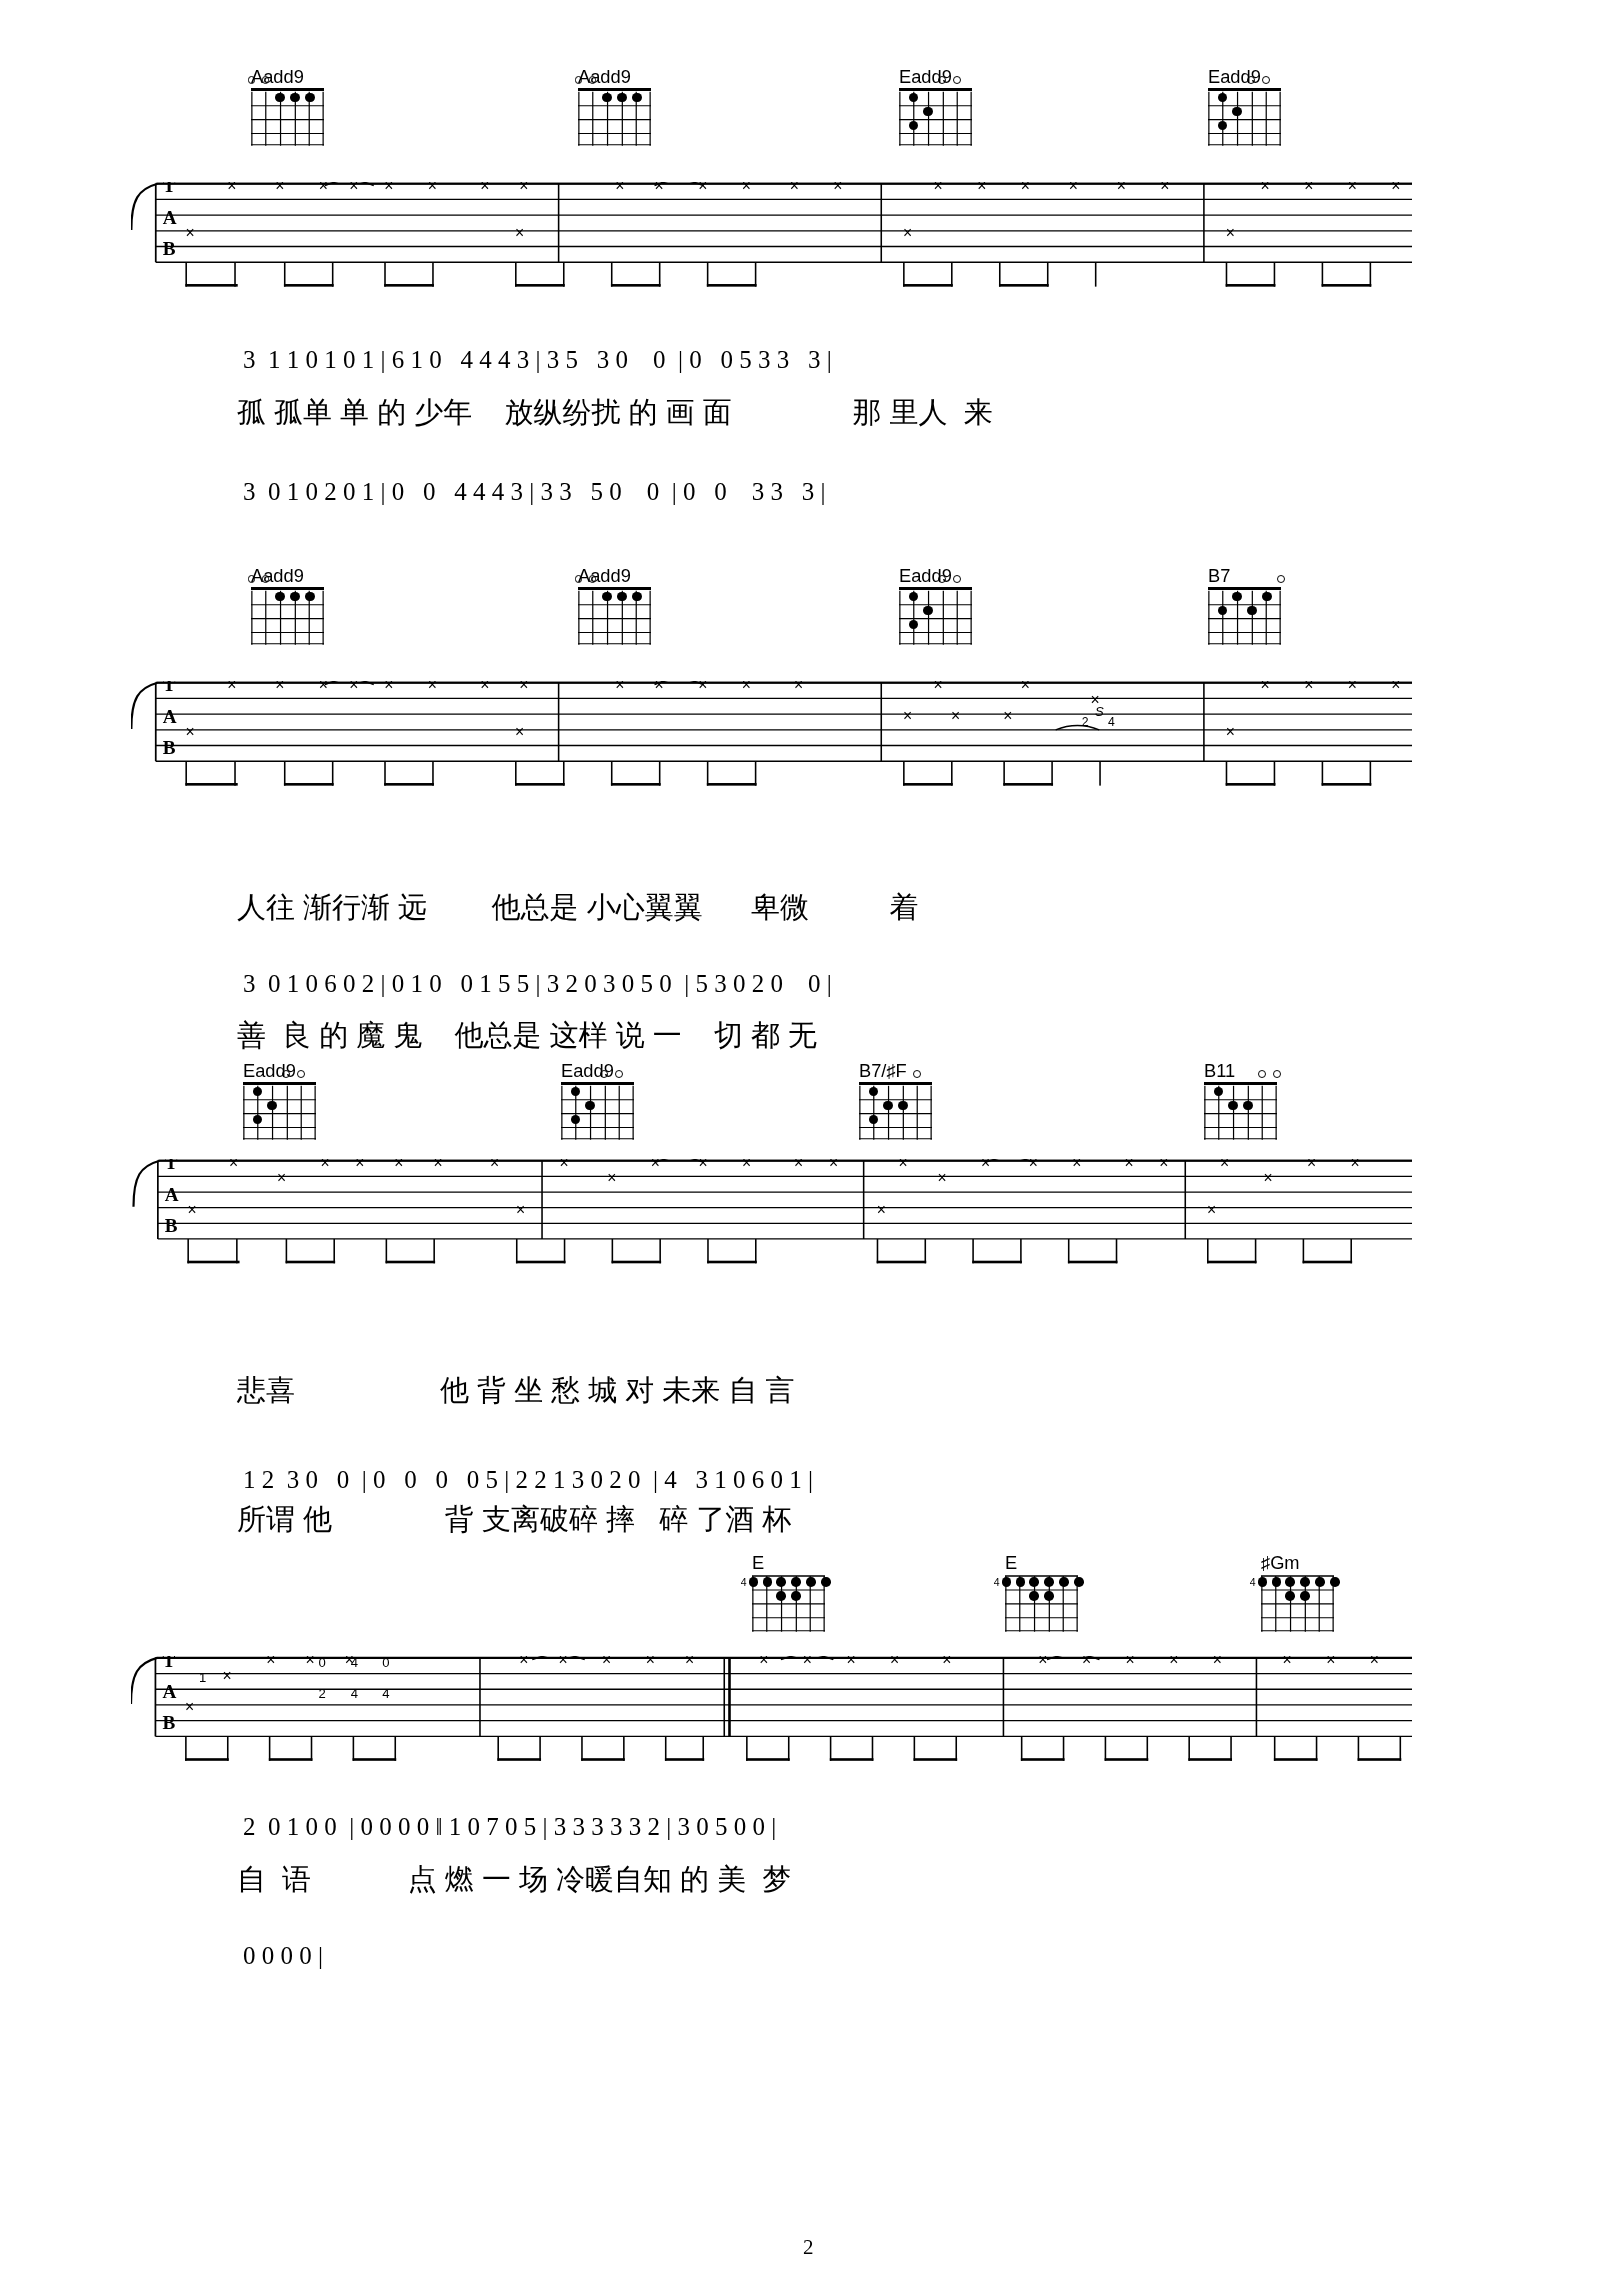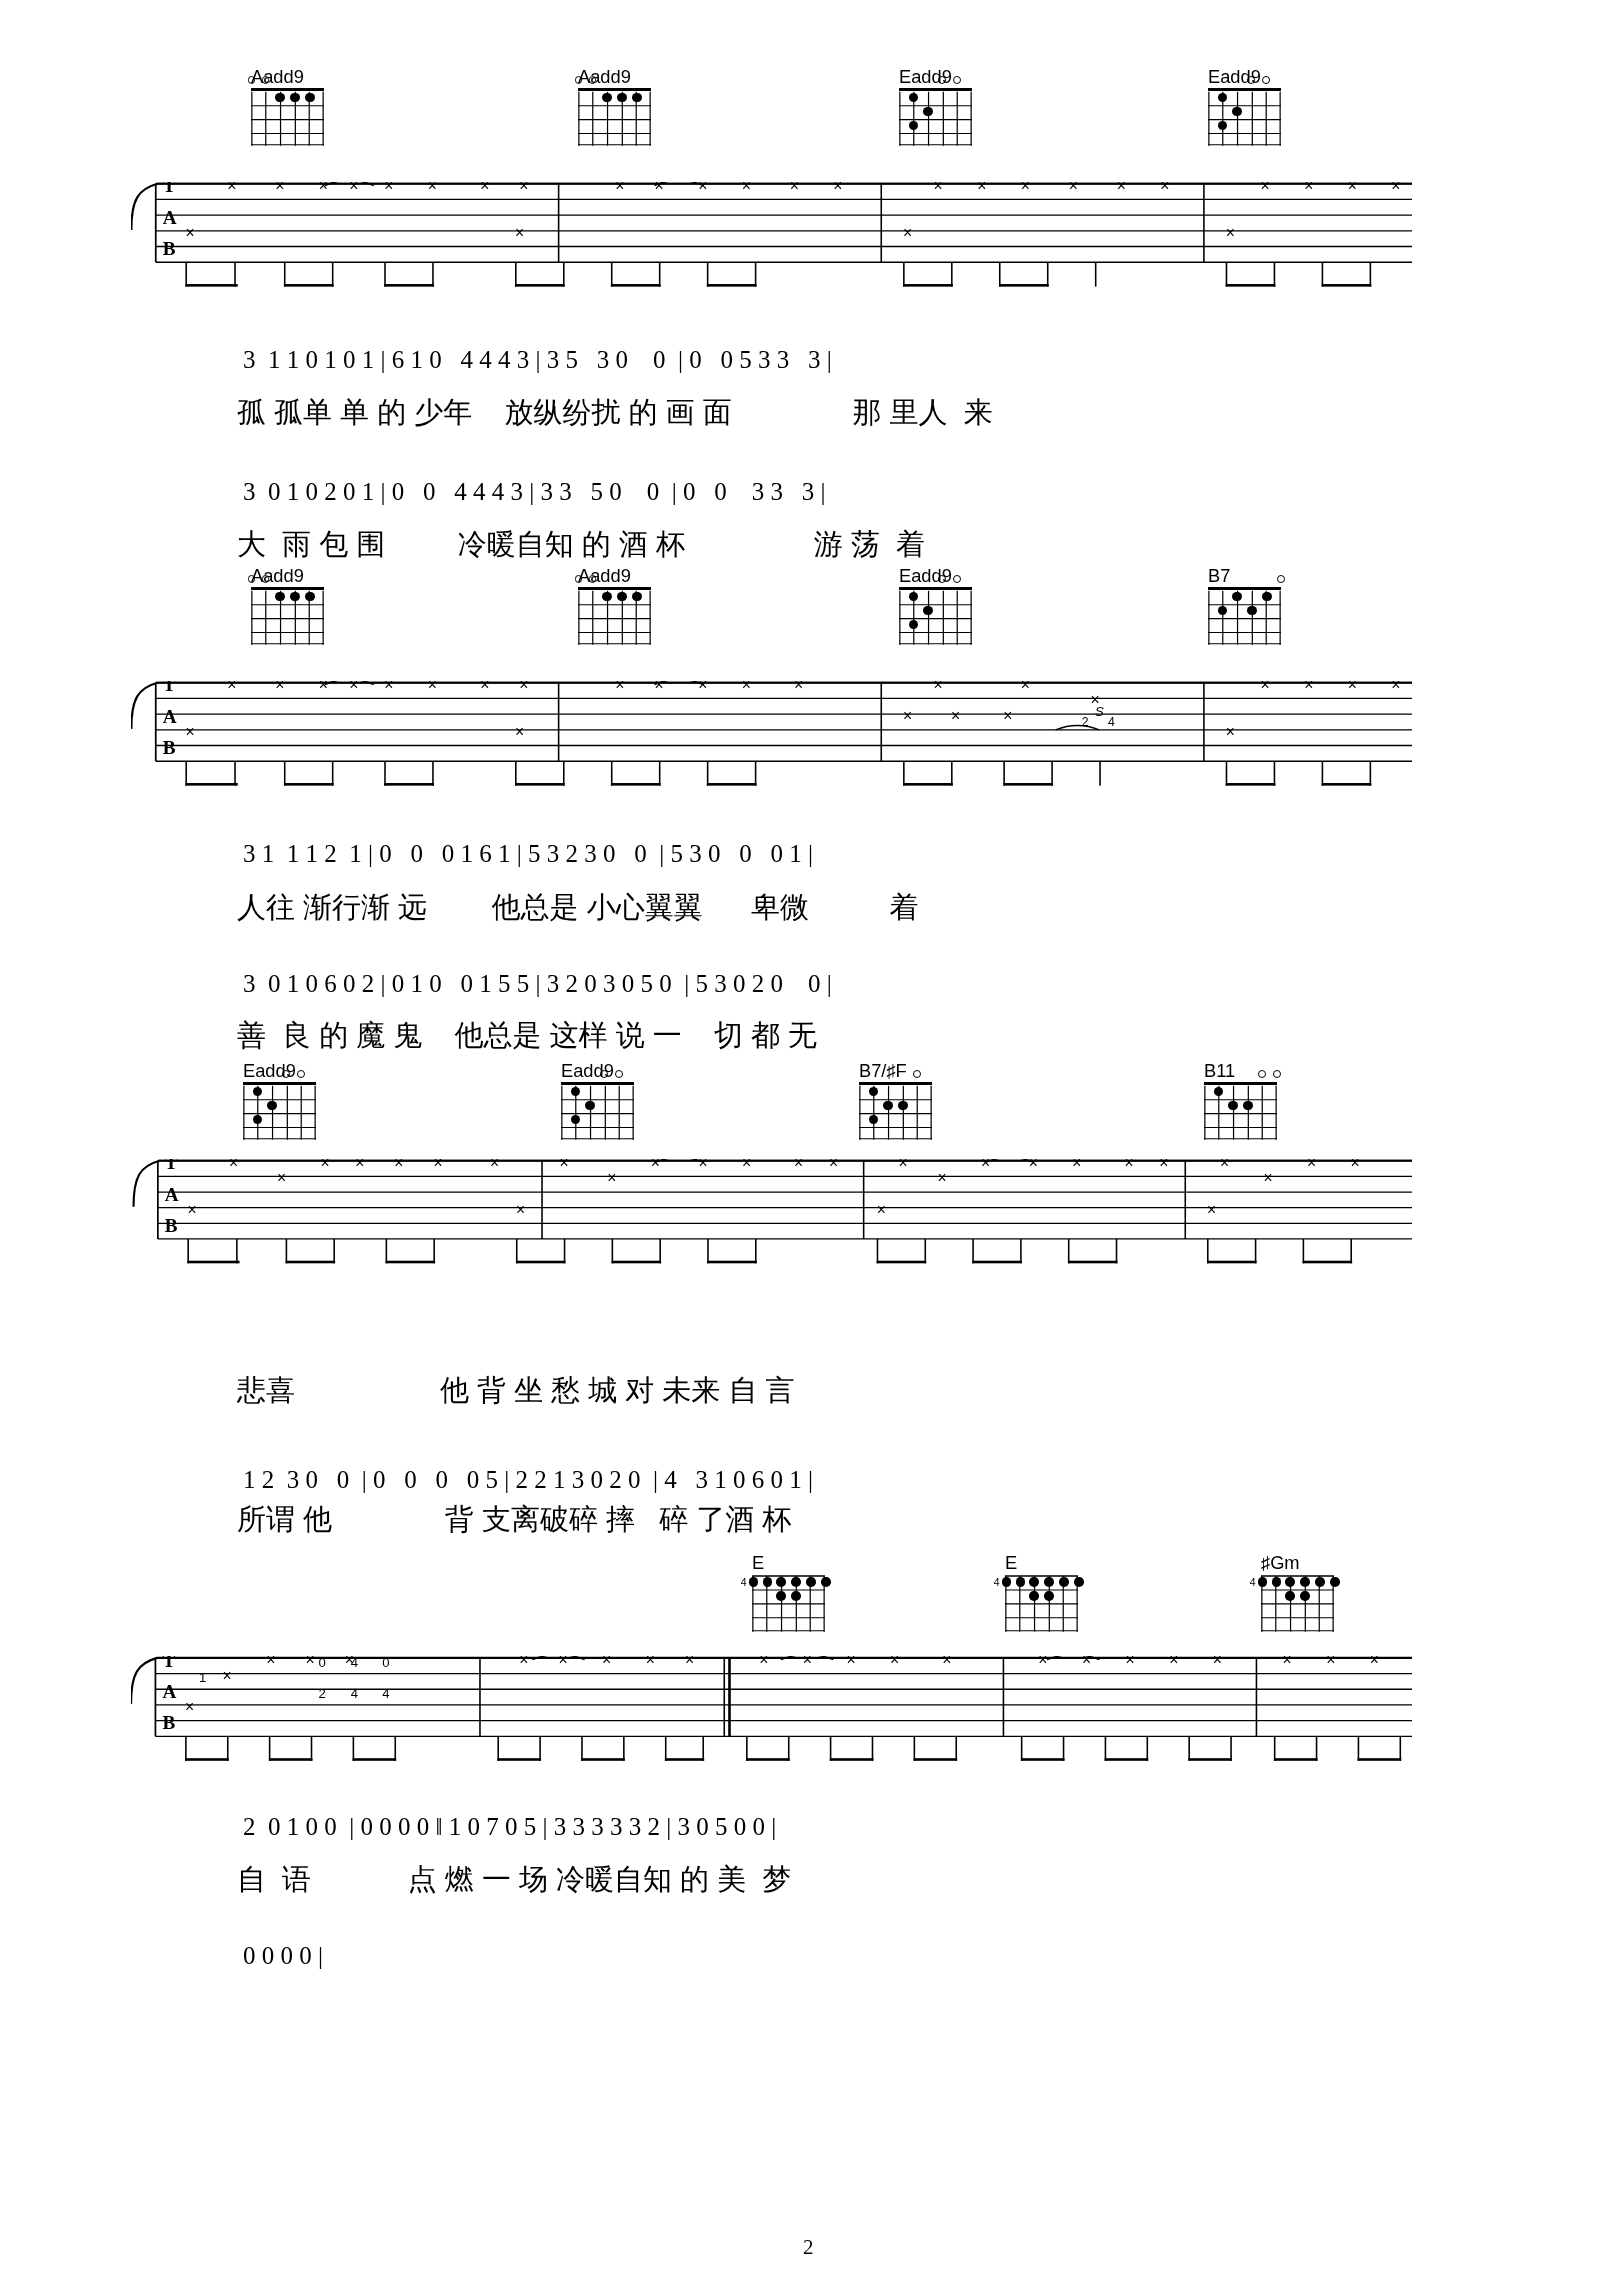--- a/index.html
+++ b/index.html
@@ -218,21 +218,20 @@
         <rect x="1475" y="92" width="1.8" height="28" fill="#000"></rect>
         <rect x="1255" y="117" width="57" height="3" fill="#000"></rect>
         <rect x="1365" y="117" width="57" height="3" fill="#000"></rect>
       </g>
     </svg>
   </div>
 
   <div class="numrow" style="left:243px;top:330px;">3  1 1 0 1 0 1 | 6 1 0   4 4 4 3 | 3 5   3 0    0  | 0   0 5 3 3   3 |</div>
   <div class="lyricrow" style="left:237px;top:377px;">孤 孤单 单 的 少年    放纵纷扰 的 画 面               那 里人  来</div>
   <div class="numrow" style="left:243px;top:462px;">3  0 1 0 2 0 1 | 0   0   4 4 4 3 | 3 3   5 0    0  | 0   0    3 3   3 |</div>
-  <div class="lyricrow" style="left:237px;top:509px;">大  雨 包 围         冷暖自知 的 酒 杯                游 荡  着</div>
 
   <div class="chord" style="left:251px;top:550px;">
     <div class="cname">Aadd9</div>
     <div class="chordbox">
       <div class="nut"></div>
       <svg width="73" height="58" viewBox="0 0 84 66">
         <line x1="1" y1="4" x2="1" y2="66" stroke="#000" stroke-width="1.4"></line>
           <line x1="17" y1="4" x2="17" y2="66" stroke="#000" stroke-width="1.4"></line>
         <line x1="34" y1="4" x2="34" y2="66" stroke="#000" stroke-width="1.4"></line>
           <line x1="51" y1="4" x2="51" y2="66" stroke="#000" stroke-width="1.4"></line>
@@ -395,21 +394,20 @@
           <rect x="1310" y="92" width="1.8" height="28" fill="#000"></rect>
         <rect x="1365" y="92" width="1.8" height="28" fill="#000"></rect>
           <rect x="1420" y="92" width="1.8" height="28" fill="#000"></rect>
         <rect x="1475" y="92" width="1.8" height="28" fill="#000"></rect>
         <rect x="1255" y="117" width="57" height="3" fill="#000"></rect>
           <rect x="1365" y="117" width="57" height="3" fill="#000"></rect>
       </g>
     </svg>
   </div>
 
-  <div class="numrow" style="left:243px;top:824px;">3 1  1 1 2  1 | 0   0   0 1 6 1 | 5 3 2 3 0   0  | 5 3 0   0   0 1 |</div>
   <div class="lyricrow" style="left:237px;top:872px;">人往 渐行渐 远        他总是 小心翼翼      卑微          着</div>
   <div class="numrow" style="left:243px;top:954px;text-align:right;">3  0 1 0 6 0 2 | 0 1 0   0 1 5 5 | 3 2 0 3 0 5 0  | 5 3 0 2 0    0 |</div>
   <div class="lyricrow" style="left:237px;top:1000px;">善  良 的 魔 鬼    他总是 这样 说 一    切 都 无</div>
 
   <div class="chord" style="left:243px;top:1045px;">
     <div class="cname">Eadd9</div>
     <div class="chordbox">
       <div class="nut"></div>
       <svg width="73" height="58" viewBox="0 0 84 66">
         <line x1="1" y1="4" x2="1" y2="66" stroke="#000" stroke-width="1.4"></line>

